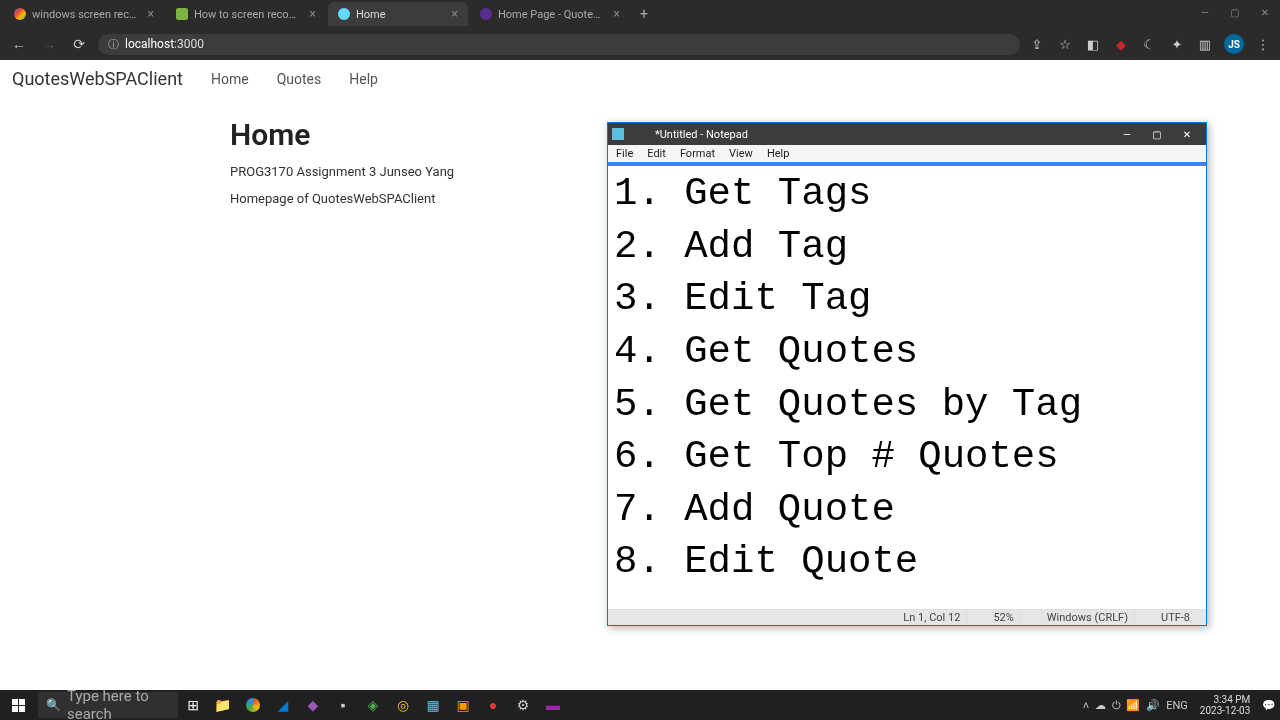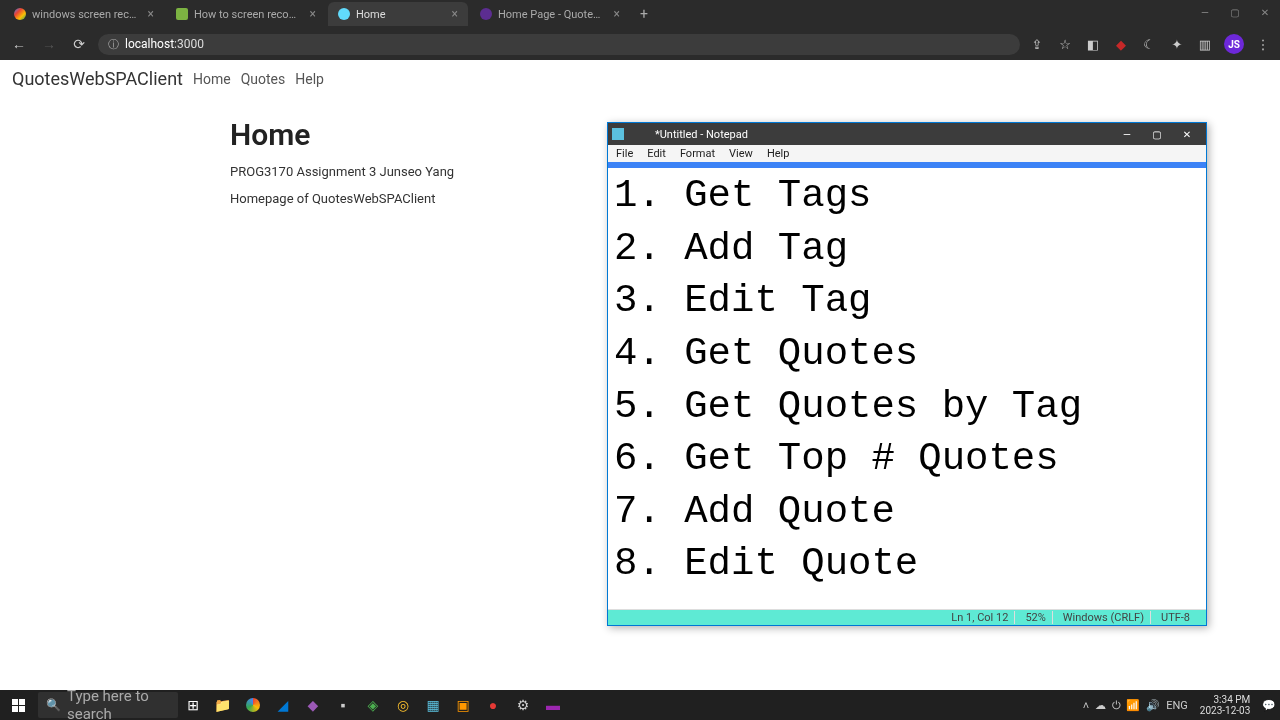--- a/index.html
+++ b/index.html
@@ -21,40 +21,40 @@
 
     .addr-bar { display: flex; align-items: center; gap: 8px; padding: 4px 8px; height: 32px; background: #2b2b2b; }
     .nav-btn { width: 22px; height: 22px; display: flex; align-items: center; justify-content: center; color: #ccc; border-radius: 50%; cursor: pointer; font-size: 14px; }
     .nav-btn.disabled { color: #555; }
     .url-container { flex: 1; display: flex; align-items: center; background: #3c3c3c; border-radius: 14px; padding: 3px 10px; gap: 6px; }
     .url-icon { color: #aaa; font-size: 11px; }
     .url-text { color: #ddd; font-size: 12px; }
     .url-host { color: #fff; }
     .toolbar-icons { display: flex; gap: 10px; align-items: center; color: #ccc; }
     .toolbar-ico { width: 18px; height: 18px; display: flex; align-items: center; justify-content: center; font-size: 13px; cursor: pointer; }
-    .avatar { width: 20px; height: 20px; border-radius: 50%; background: #6d28d9; color: #fff; font-size: 10px; display: flex; align-items: center; justify-content: center; font-weight: bold; }
+    .avatar { width: 20px; height: 20px; border-radius: 50%; background: #0369a1; color: #fff; font-size: 10px; display: flex; align-items: center; justify-content: center; font-weight: bold; }
 
     .page { background: #fff; width: 100%; height: calc(720px - 60px - 30px); }
-    .page-nav { display: flex; align-items: center; gap: 10px; padding: 8px 12px; font-size: 14px; color: #555; border-bottom: 0; }
+    .page-nav { display: flex; align-items: center; gap: 28px; padding: 8px 12px; font-size: 14px; color: #555; border-bottom: 0; }
     .brand { font-size: 18px; font-weight: 400; color: #333; }
     .nav-link { color: #555; text-decoration: none; cursor: pointer; }
     .page-body { padding: 20px 230px; }
     .page-h1 { font-size: 30px; font-weight: 600; color: #222; margin-bottom: 12px; }
     .page-p { font-size: 13px; color: #333; margin-bottom: 12px; }
 
     .notepad { position: absolute; left: 607px; top: 122px; width: 600px; height: 504px; background: #fff; border: 1px solid #0078d4; box-shadow: 2px 2px 8px rgba(0,0,0,.3); display: flex; flex-direction: column; }
     .np-title { background: #3c3c3c; color: #fff; height: 22px; display: flex; align-items: center; padding: 0 4px; font-size: 11px; gap: 25px; }
     .np-title-icon { width: 12px; height: 12px; background: #5bc0de; margin-right: 6px; }
     .np-title-text { flex: 1; }
     .np-winctl { display: flex; gap: 0; }
     .np-winbtn { width: 30px; height: 22px; display: flex; align-items: center; justify-content: center; color: #fff; font-size: 10px; cursor: pointer; }
-    .np-menu { display: flex; gap: 10px; padding: 1px 6px; font-size: 11px; color: #222; background: #f5f5f5; border-bottom: 6px solid #3b82f6; }
+    .np-menu { display: flex; gap: 10px; padding: 1px 6px; font-size: 11px; color: #222; background: #f5f5f5; border-bottom: 4px solid #3b82f6; }
     .np-menu-item { cursor: pointer; padding: 1px 2px; }
     .np-editor { flex: 1; background: #fff; font-family: Liberation Mono, monospace; font-size: 39px; line-height: 1.35; padding: 2px 6px; white-space: pre; overflow: auto; color: #000; position: relative; }
-    .np-status { display: flex; justify-content: flex-end; gap: 4px; padding: 1px 10px; font-size: 11px; color: #444; background: #5eead4; border-top: 1px solid #ddd; margin-top: 27px; }
+    .np-status { display: flex; justify-content: flex-end; gap: 20px; padding: 1px 10px; font-size: 11px; color: #444; background: #e5e5e5; border-top: 1px solid #ddd; margin-top: 27px; }
     .np-status-cell { padding: 0 6px; border-right: 1px solid #ddd; }
     .np-status-cell:last-child { border-right: none; }
 
     .taskbar { position: absolute; bottom: 0; left: 0; right: 0; height: 30px; background: #202020; display: flex; align-items: center; }
     .start-btn { width: 36px; height: 30px; display: flex; align-items: center; justify-content: center; color: #fff; cursor: pointer; }
     .win-logo { display: grid; grid-template-columns: 6px 6px; grid-template-rows: 6px 6px; gap: 1px; }
     .win-logo span { background: #fff; }
     .search-box { display: flex; align-items: center; background: #303030; height: 26px; width: 140px; padding: 0 8px; gap: 6px; border-radius: 2px; margin-left: 2px; }
     .search-icon { color: #aaa; font-size: 12px; }
     .search-text { color: #aaa; font-size: 15px; }

